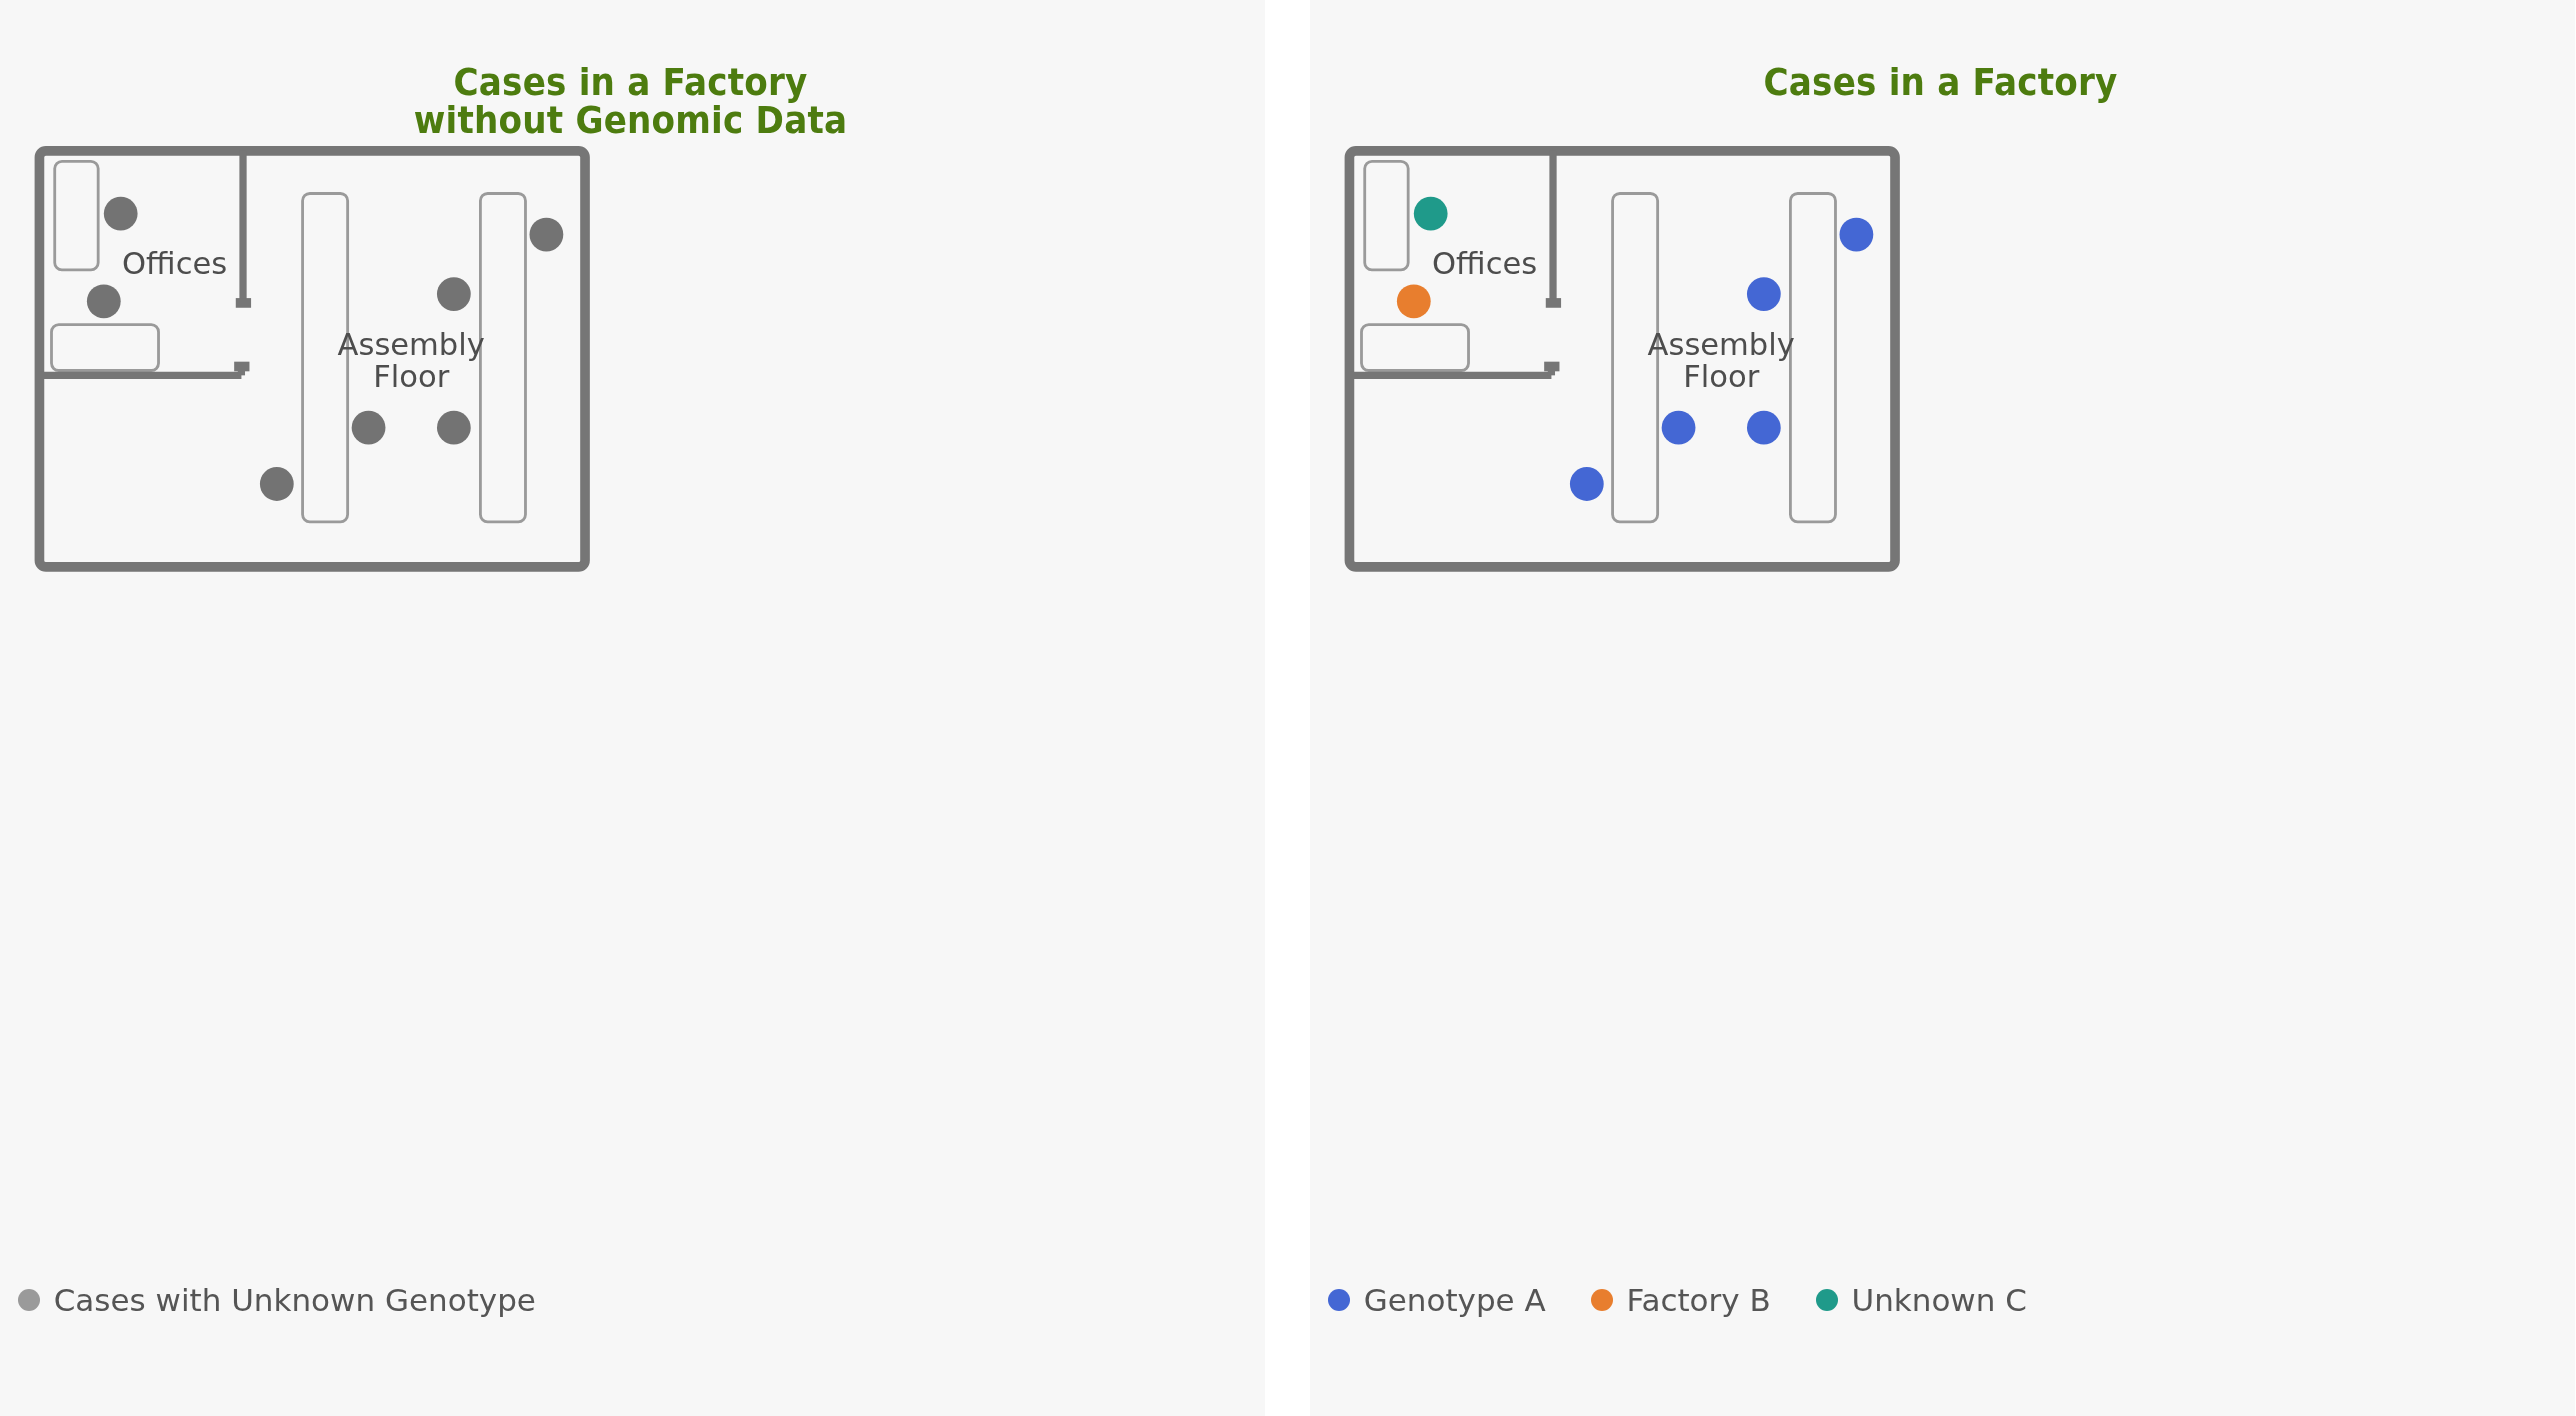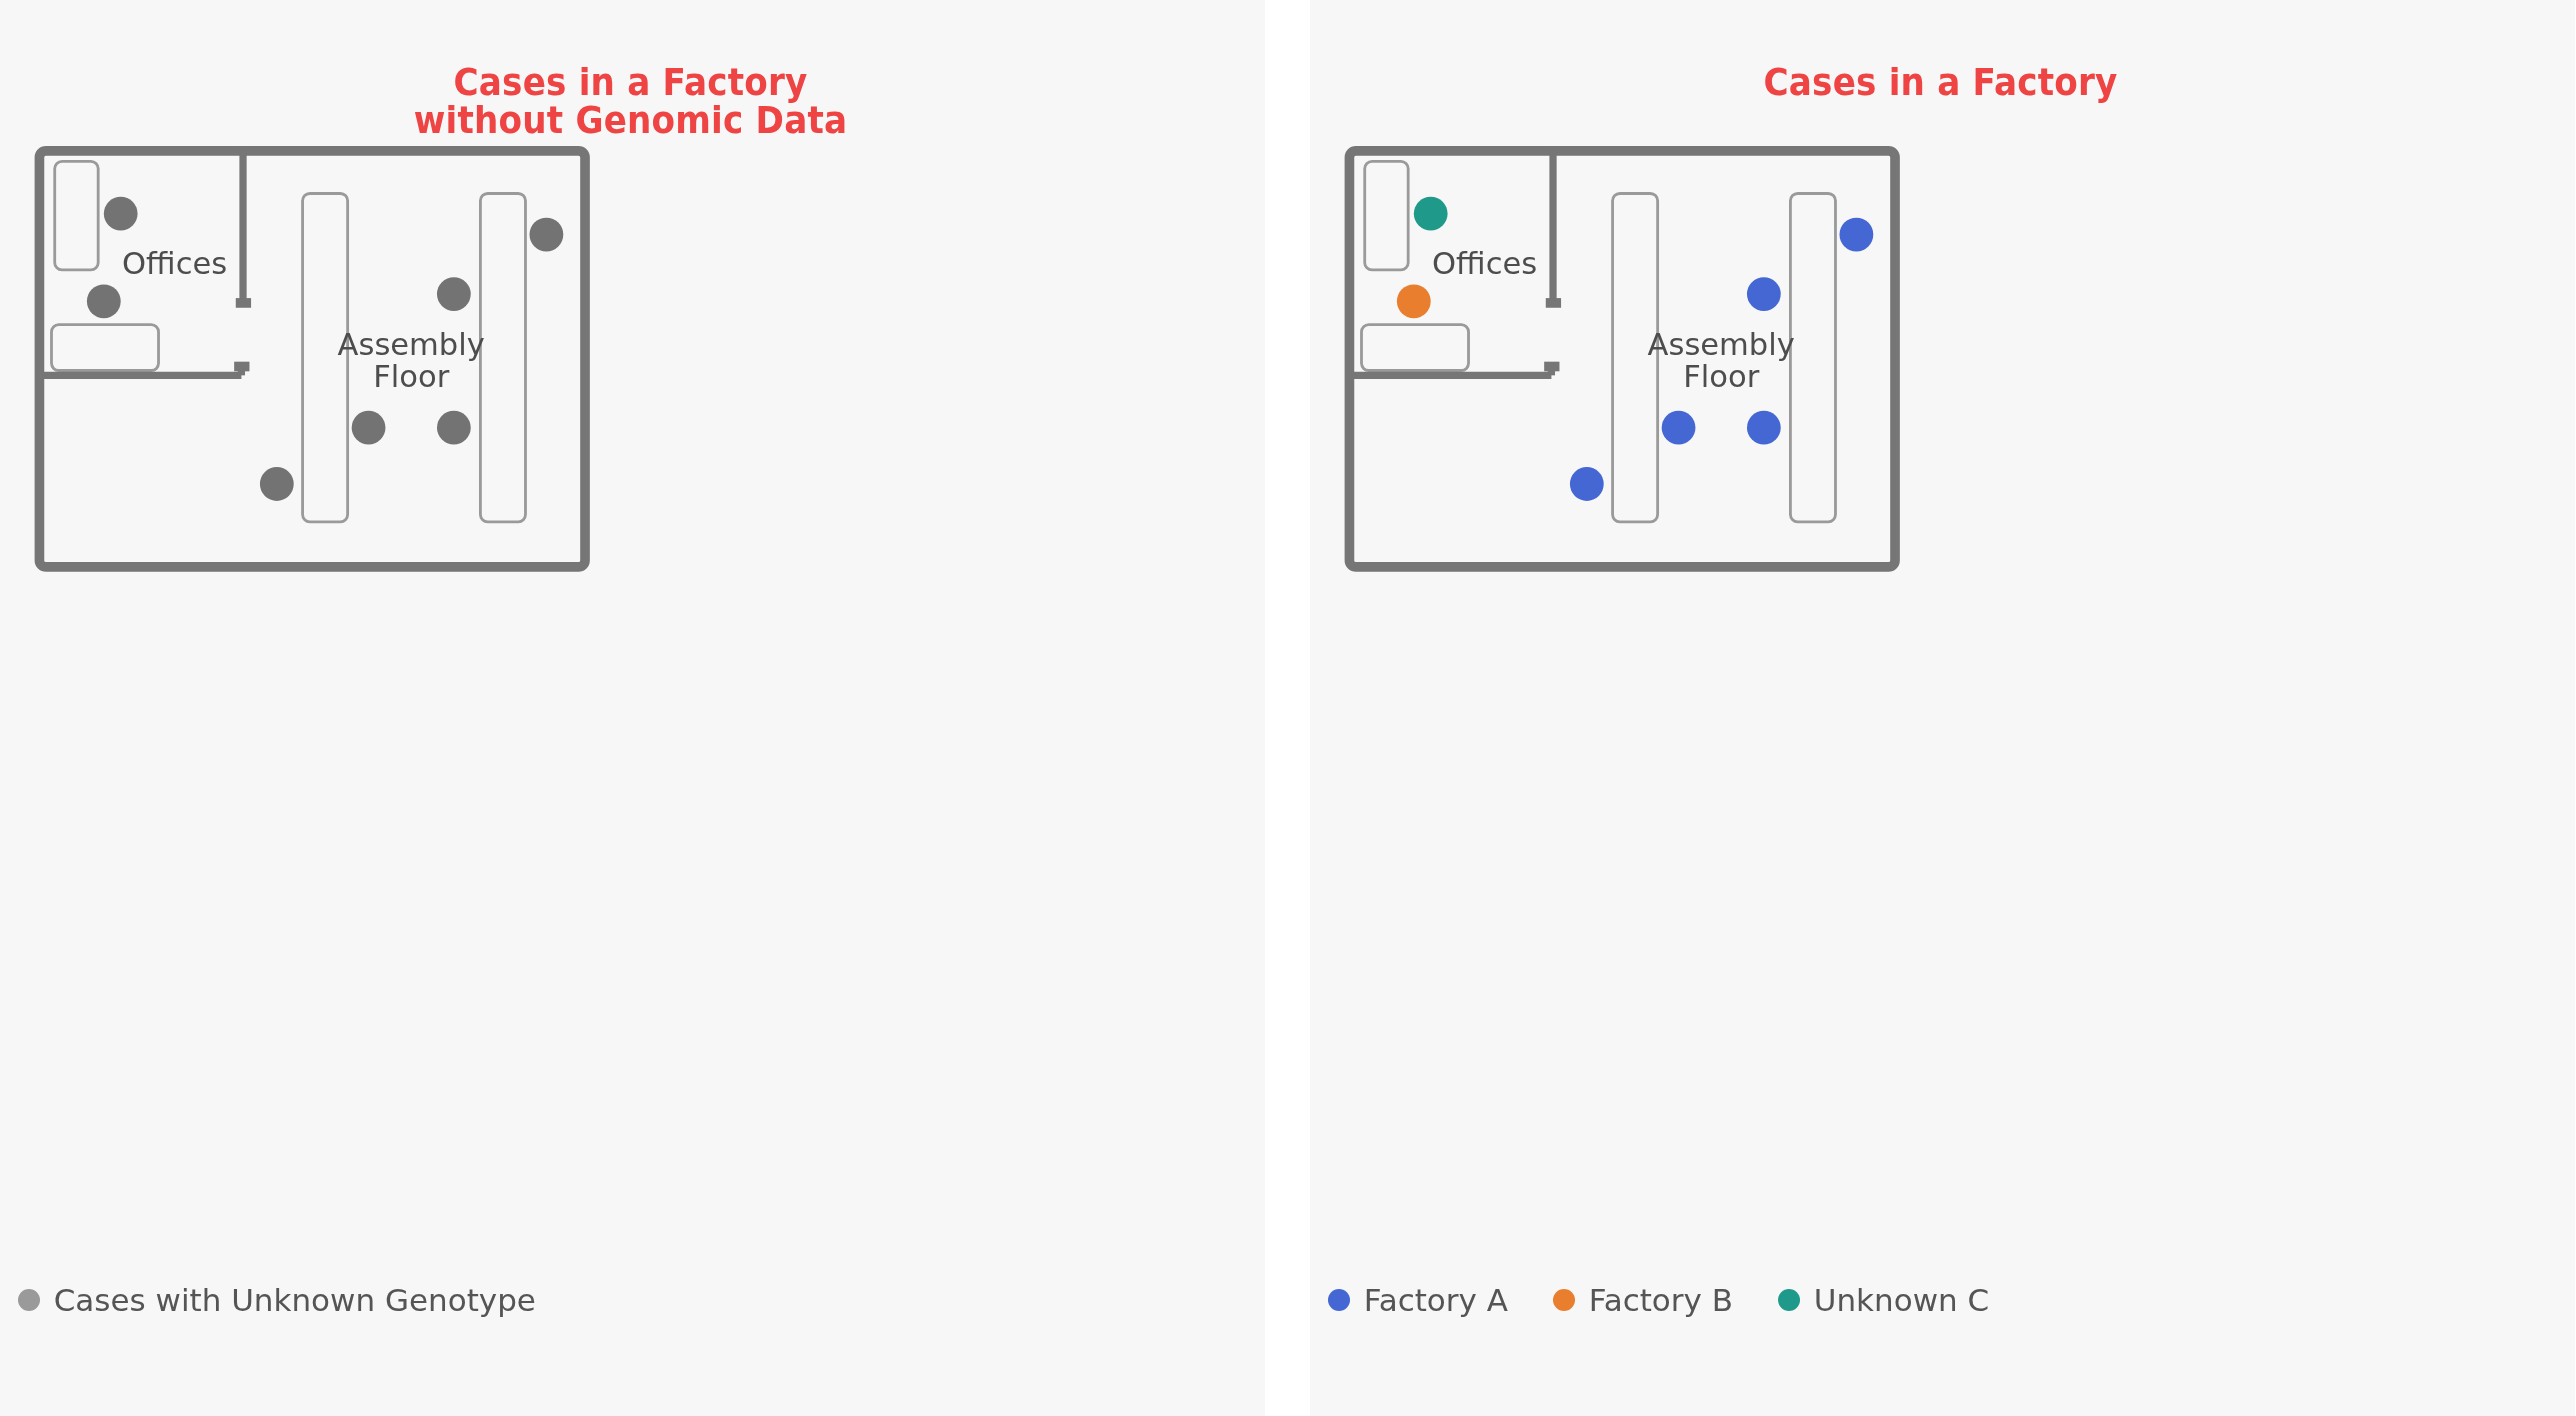--- a/index.html
+++ b/index.html
@@ -42,21 +42,21 @@
   .panel-title {
     position: absolute;
     left: 0;
     right: 4px;
     top: 63px;
     text-align: center;
     font-family: "DejaVu Sans Condensed", "DejaVu Sans", "Liberation Sans", sans-serif;
     font-size: 38px;
     font-weight: bold;
     line-height: 1.0;
-    color: #ef4444;
+    color: #4d7c0f;
     letter-spacing: 0.2px;
     white-space: pre-line;
   }
 
   .plan-wrap {
     position: absolute;
     left: 0;
     top: 0;
     width: 1265px;
     height: 1417px;
@@ -204,21 +204,21 @@
           <circle cx="458" cy="531" r="21" fill="#4467d4"></circle>
           <circle cx="564" cy="531" r="21" fill="#4467d4"></circle>
           <circle cx="344" cy="601" r="21" fill="#4467d4"></circle>
         </g>
       </svg>
     </div>
 
     <div class="legend">
       <div class="legend-item">
         <span class="legend-swatch" style="background:#4467d4"></span>
-        <span class="legend-text">Factory A</span>
+        <span class="legend-text">Genotype A</span>
       </div>
       <div class="legend-item">
         <span class="legend-swatch" style="background:#e87e2e"></span>
         <span class="legend-text">Factory B</span>
       </div>
       <div class="legend-item">
         <span class="legend-swatch" style="background:#1f9a8a"></span>
         <span class="legend-text">Unknown C</span>
       </div>
     </div>

